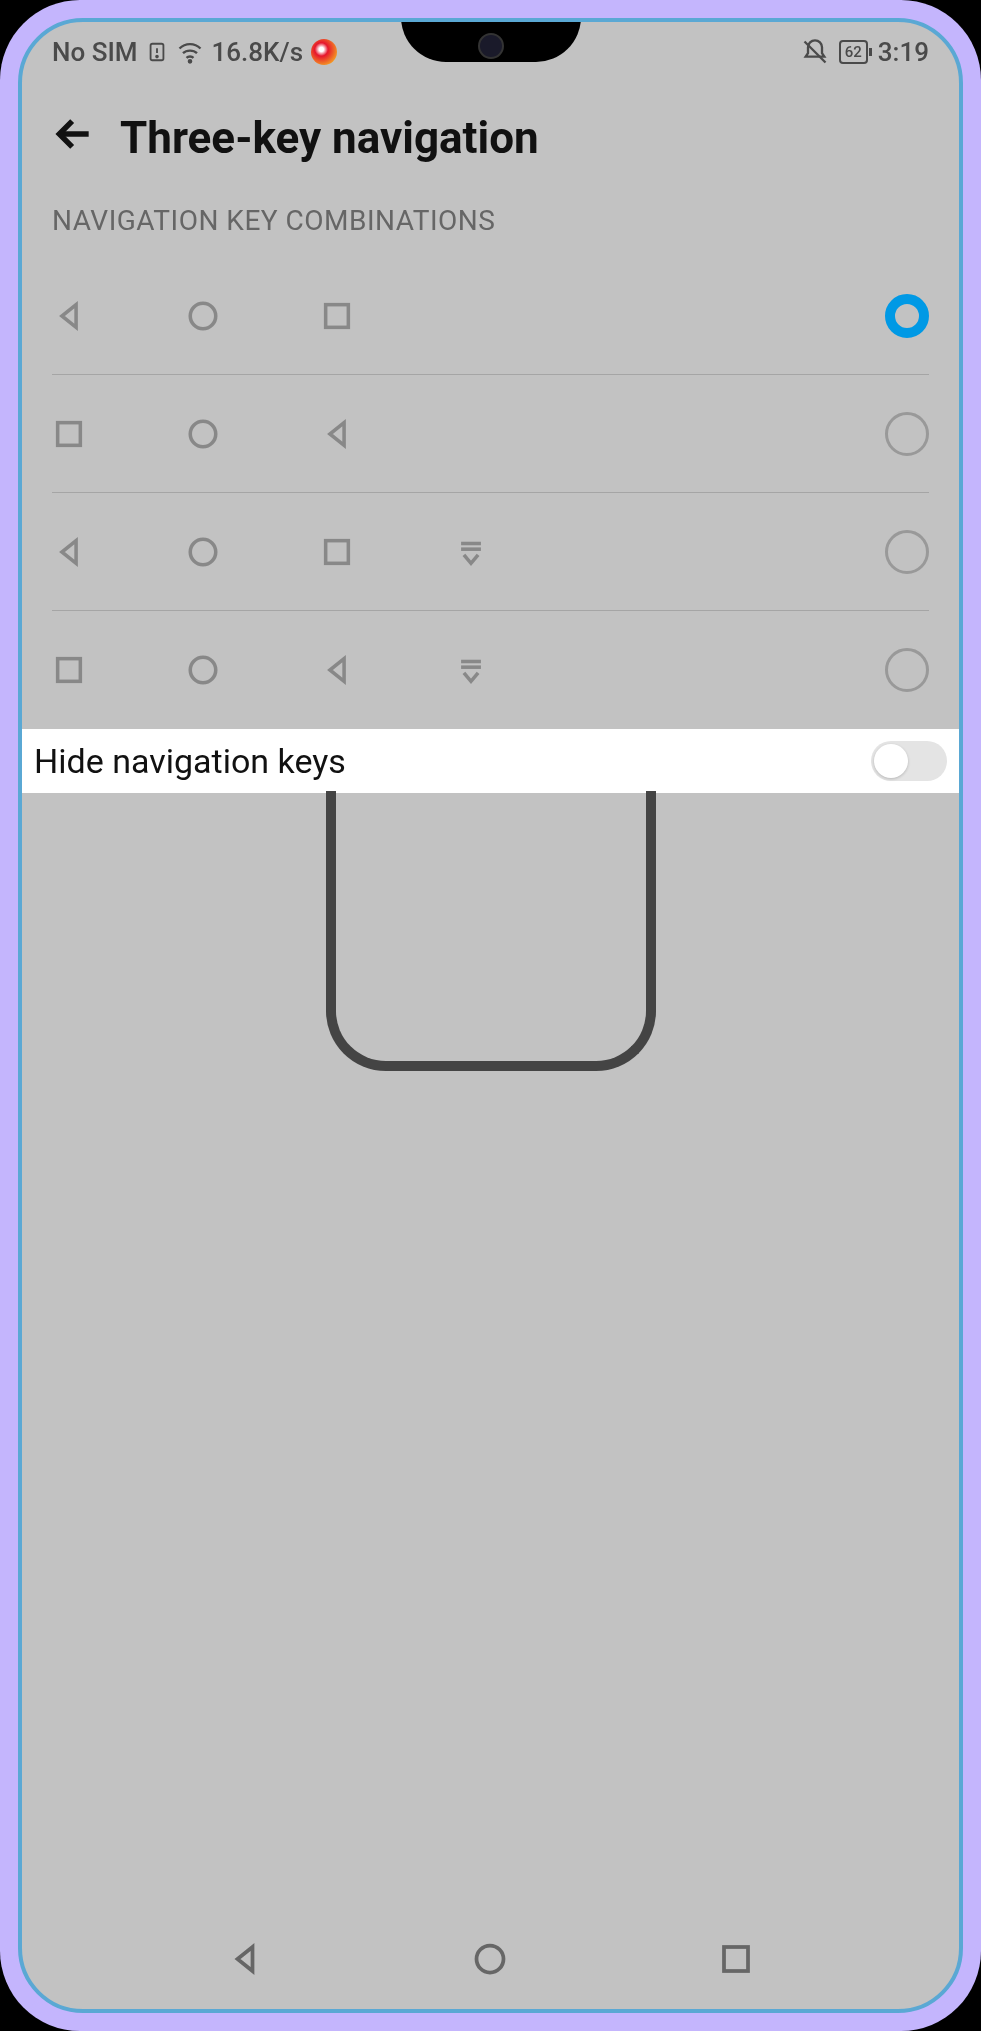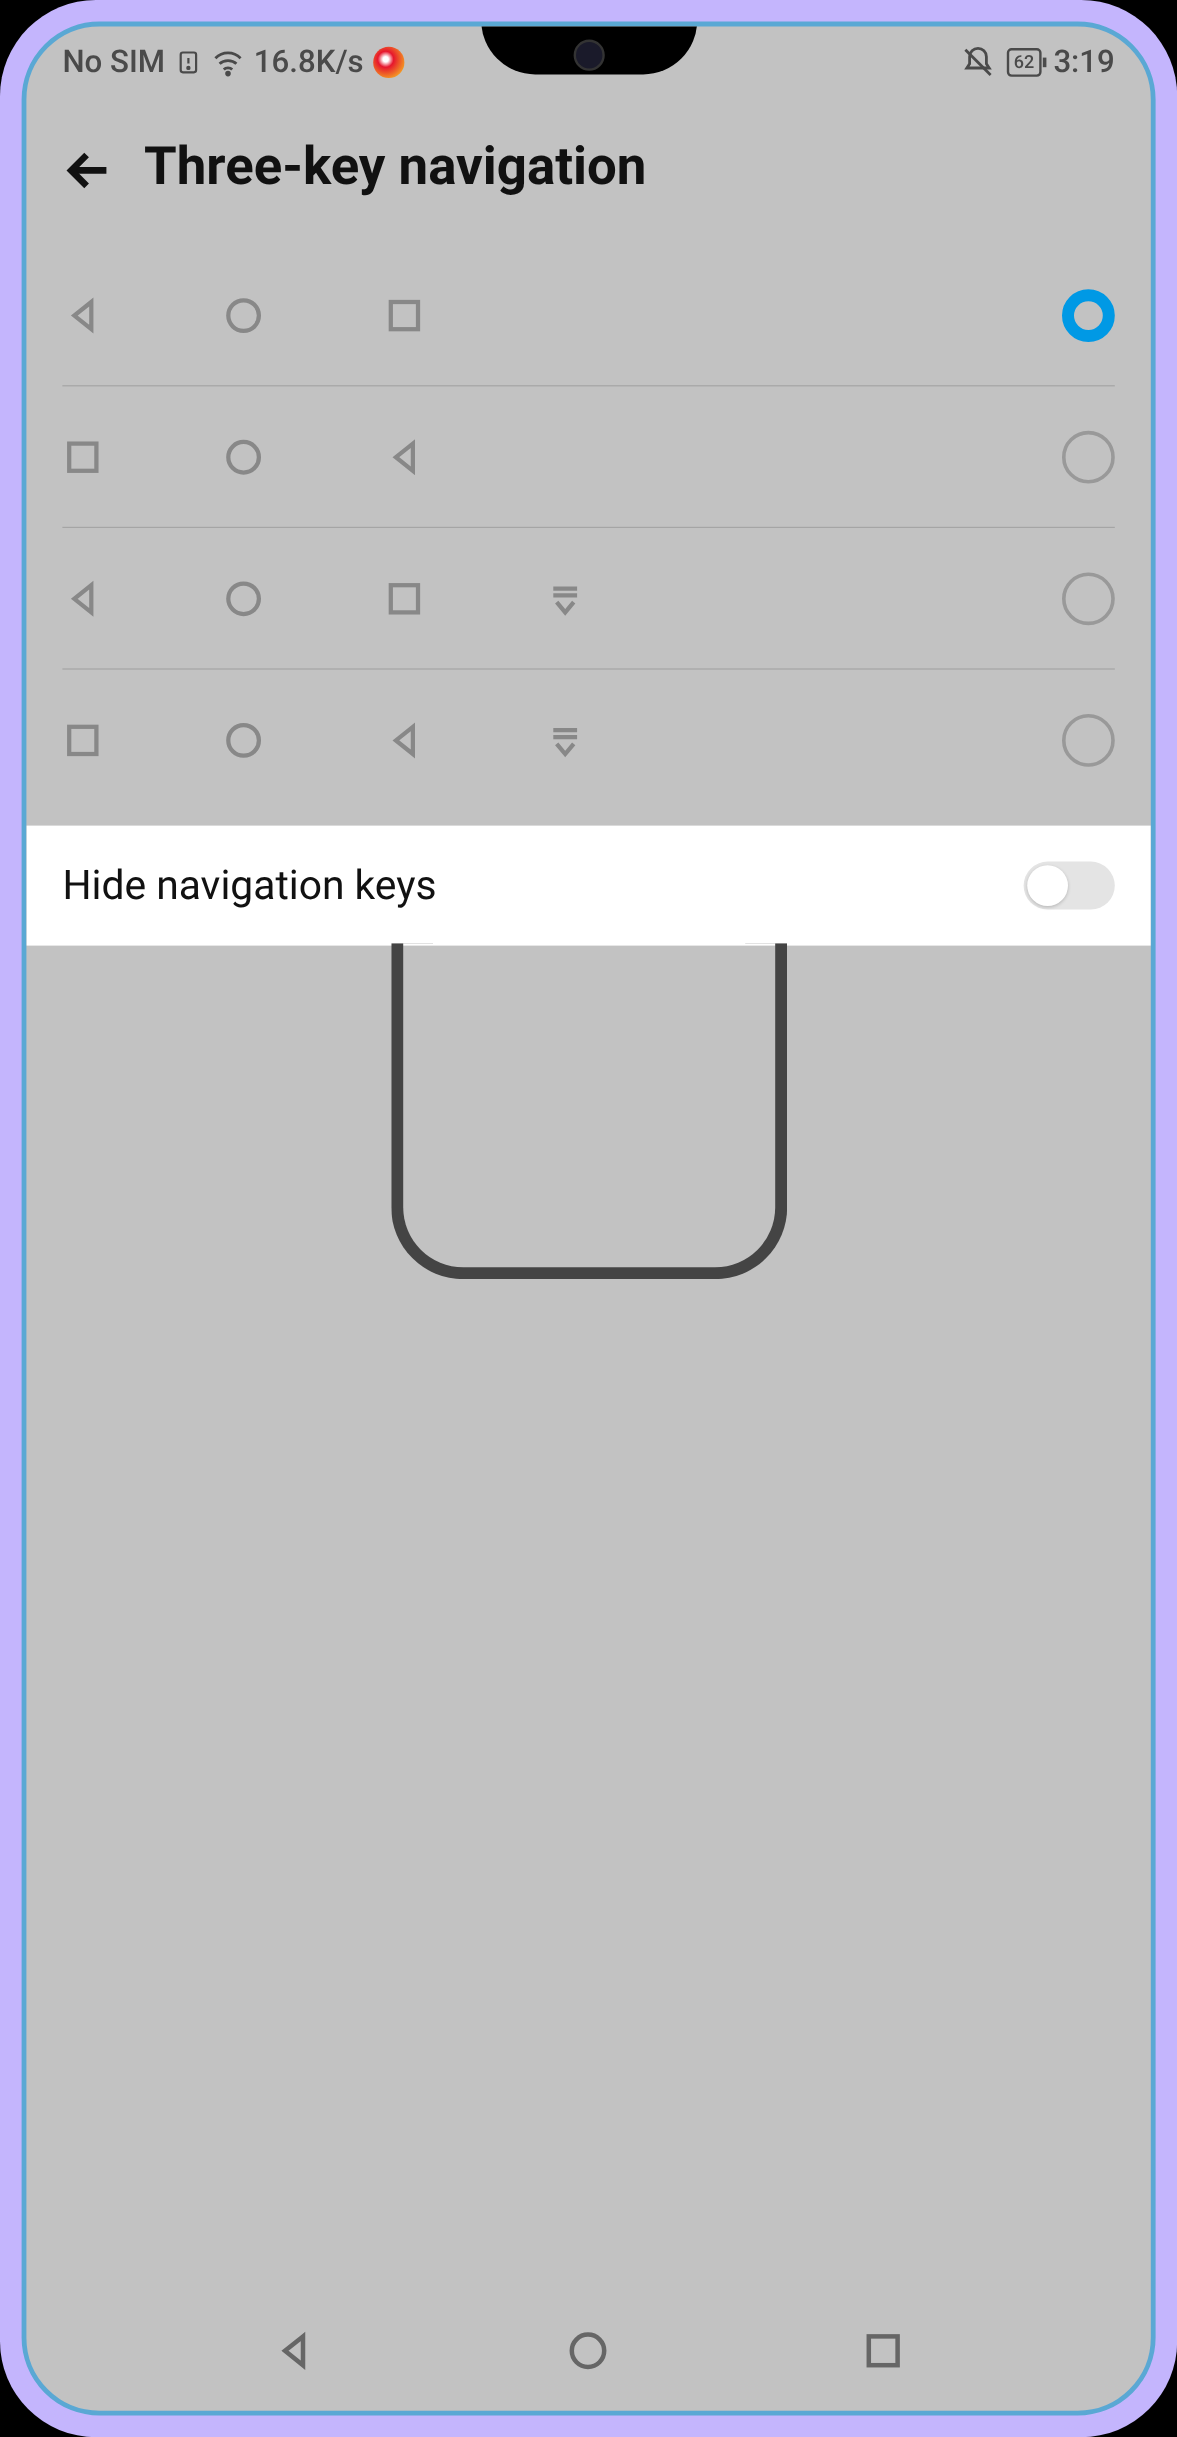--- a/index.html
+++ b/index.html
@@ -92,21 +92,21 @@
     background: #4a4a4a;
   }
   .weibo-icon {
     width: 26px; height: 26px;
     background: radial-gradient(circle at 40% 40%, #fff 10%, #e6162d 30%, #f5a623 80%);
     border-radius: 50%;
   }
   
   .header {
     display: flex;
-    align-items: flex-end;
+    align-items: flex-start;
     gap: 24px;
     padding: 30px 30px 40px 30px;
   }
   .back-arrow { width: 44px; height: 44px; stroke: #111; stroke-width: 3; fill: none; }
   .header-title { font-size: 44px; font-weight: 700; color: #111; }
   
   .section-label {
     padding: 0 30px 20px 30px;
     font-size: 28px;
     color: #666;
@@ -137,22 +137,21 @@
   .radio.selected {
     border: 10px solid #0099e5;
     width: 44px; height: 44px;
   }
   
   .hide-row {
     background: #fff;
     display: flex;
     align-items: center;
     justify-content: space-between;
-    padding: 30px;
-    margin-top: 12px;
+    padding: 12px;
   }
   .hide-label { font-size: 34px; color: #111; }
   .switch {
     width: 76px; height: 40px;
     background: #e4e4e4;
     border-radius: 20px;
     position: relative;
   }
   .switch::after {
     content: "";
@@ -229,20 +228,21 @@
       </div>
 
       <div class="header">
         <svg class="back-arrow" viewBox="0 0 24 24">
           <path d="M20 12H4"></path>
             <path d="M11 5l-7 7 7 7"></path>
         </svg>
         <div class="header-title">Three-key navigation</div>
       </div>
 
+      <div class="section-label">NAVIGATION KEY COMBINATIONS</div>
 
       <div class="nav-rows">
 
         <div class="nav-row">
           <div class="nav-icons">
             <svg class="nav-icon" viewBox="0 0 24 24">
                 <path d="M17 4 L7 12 L17 20 Z"></path>
               </svg>
             <svg class="nav-icon" viewBox="0 0 24 24">
                 <circle cx="12" cy="12" r="9"></circle>

